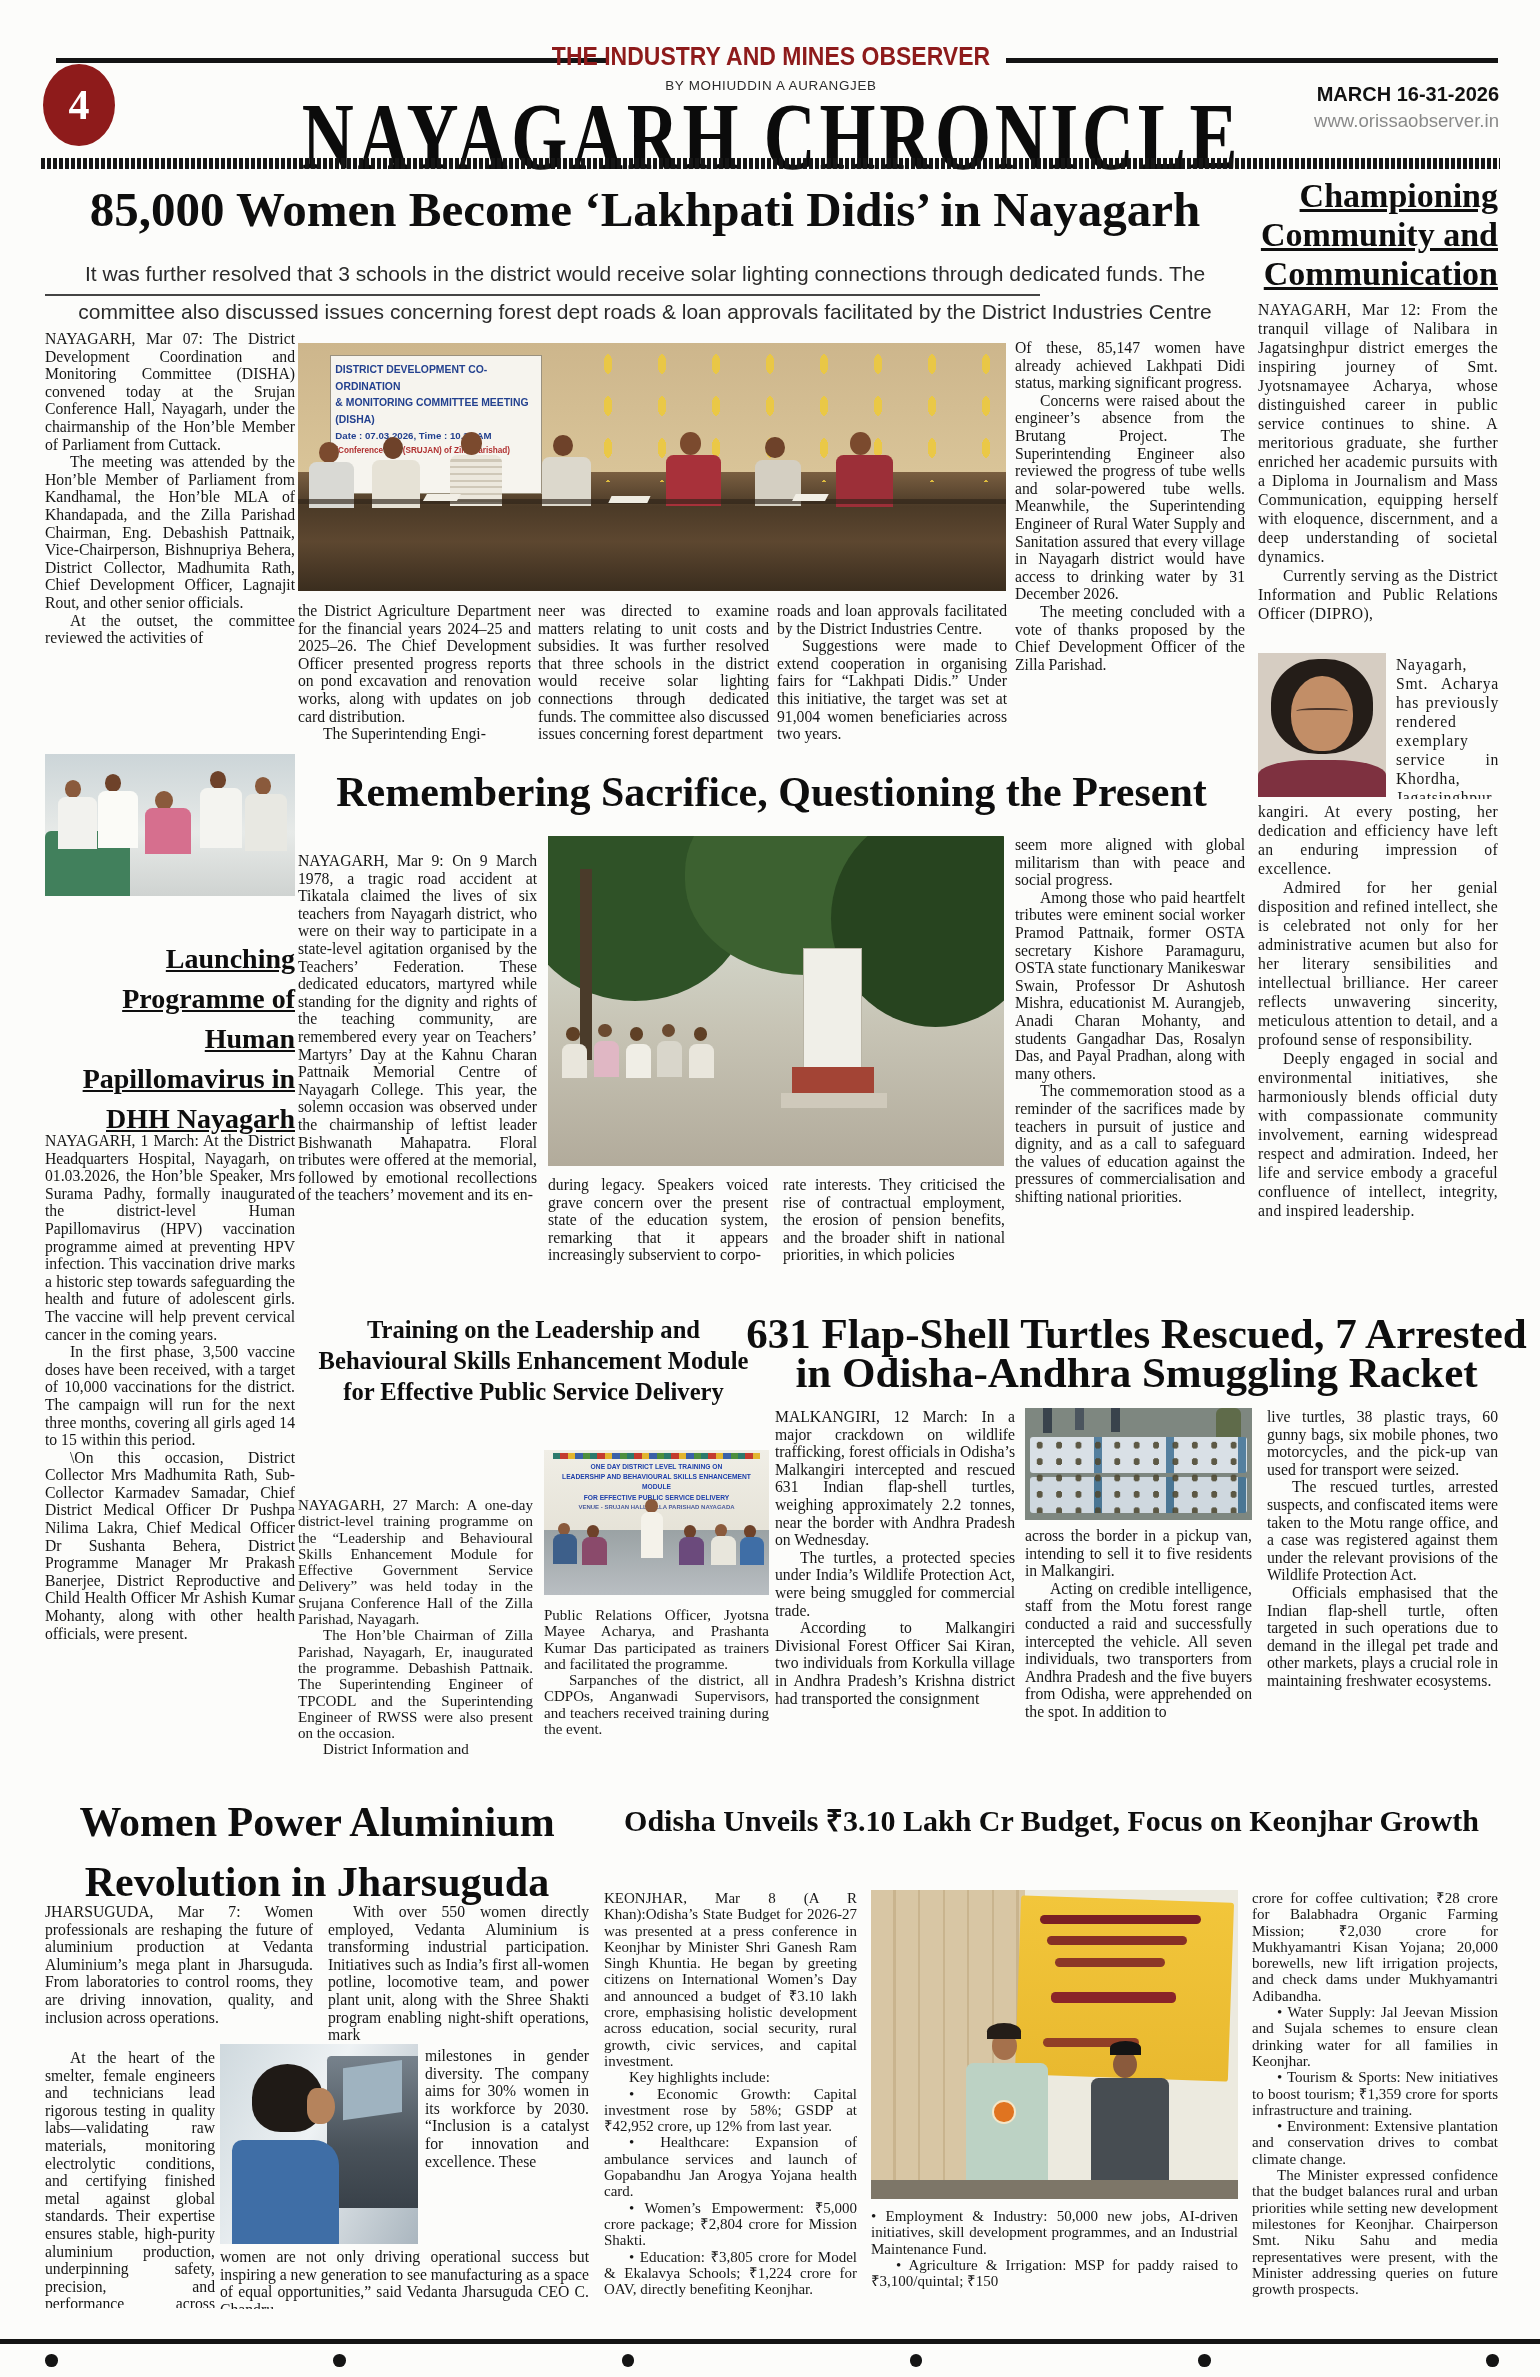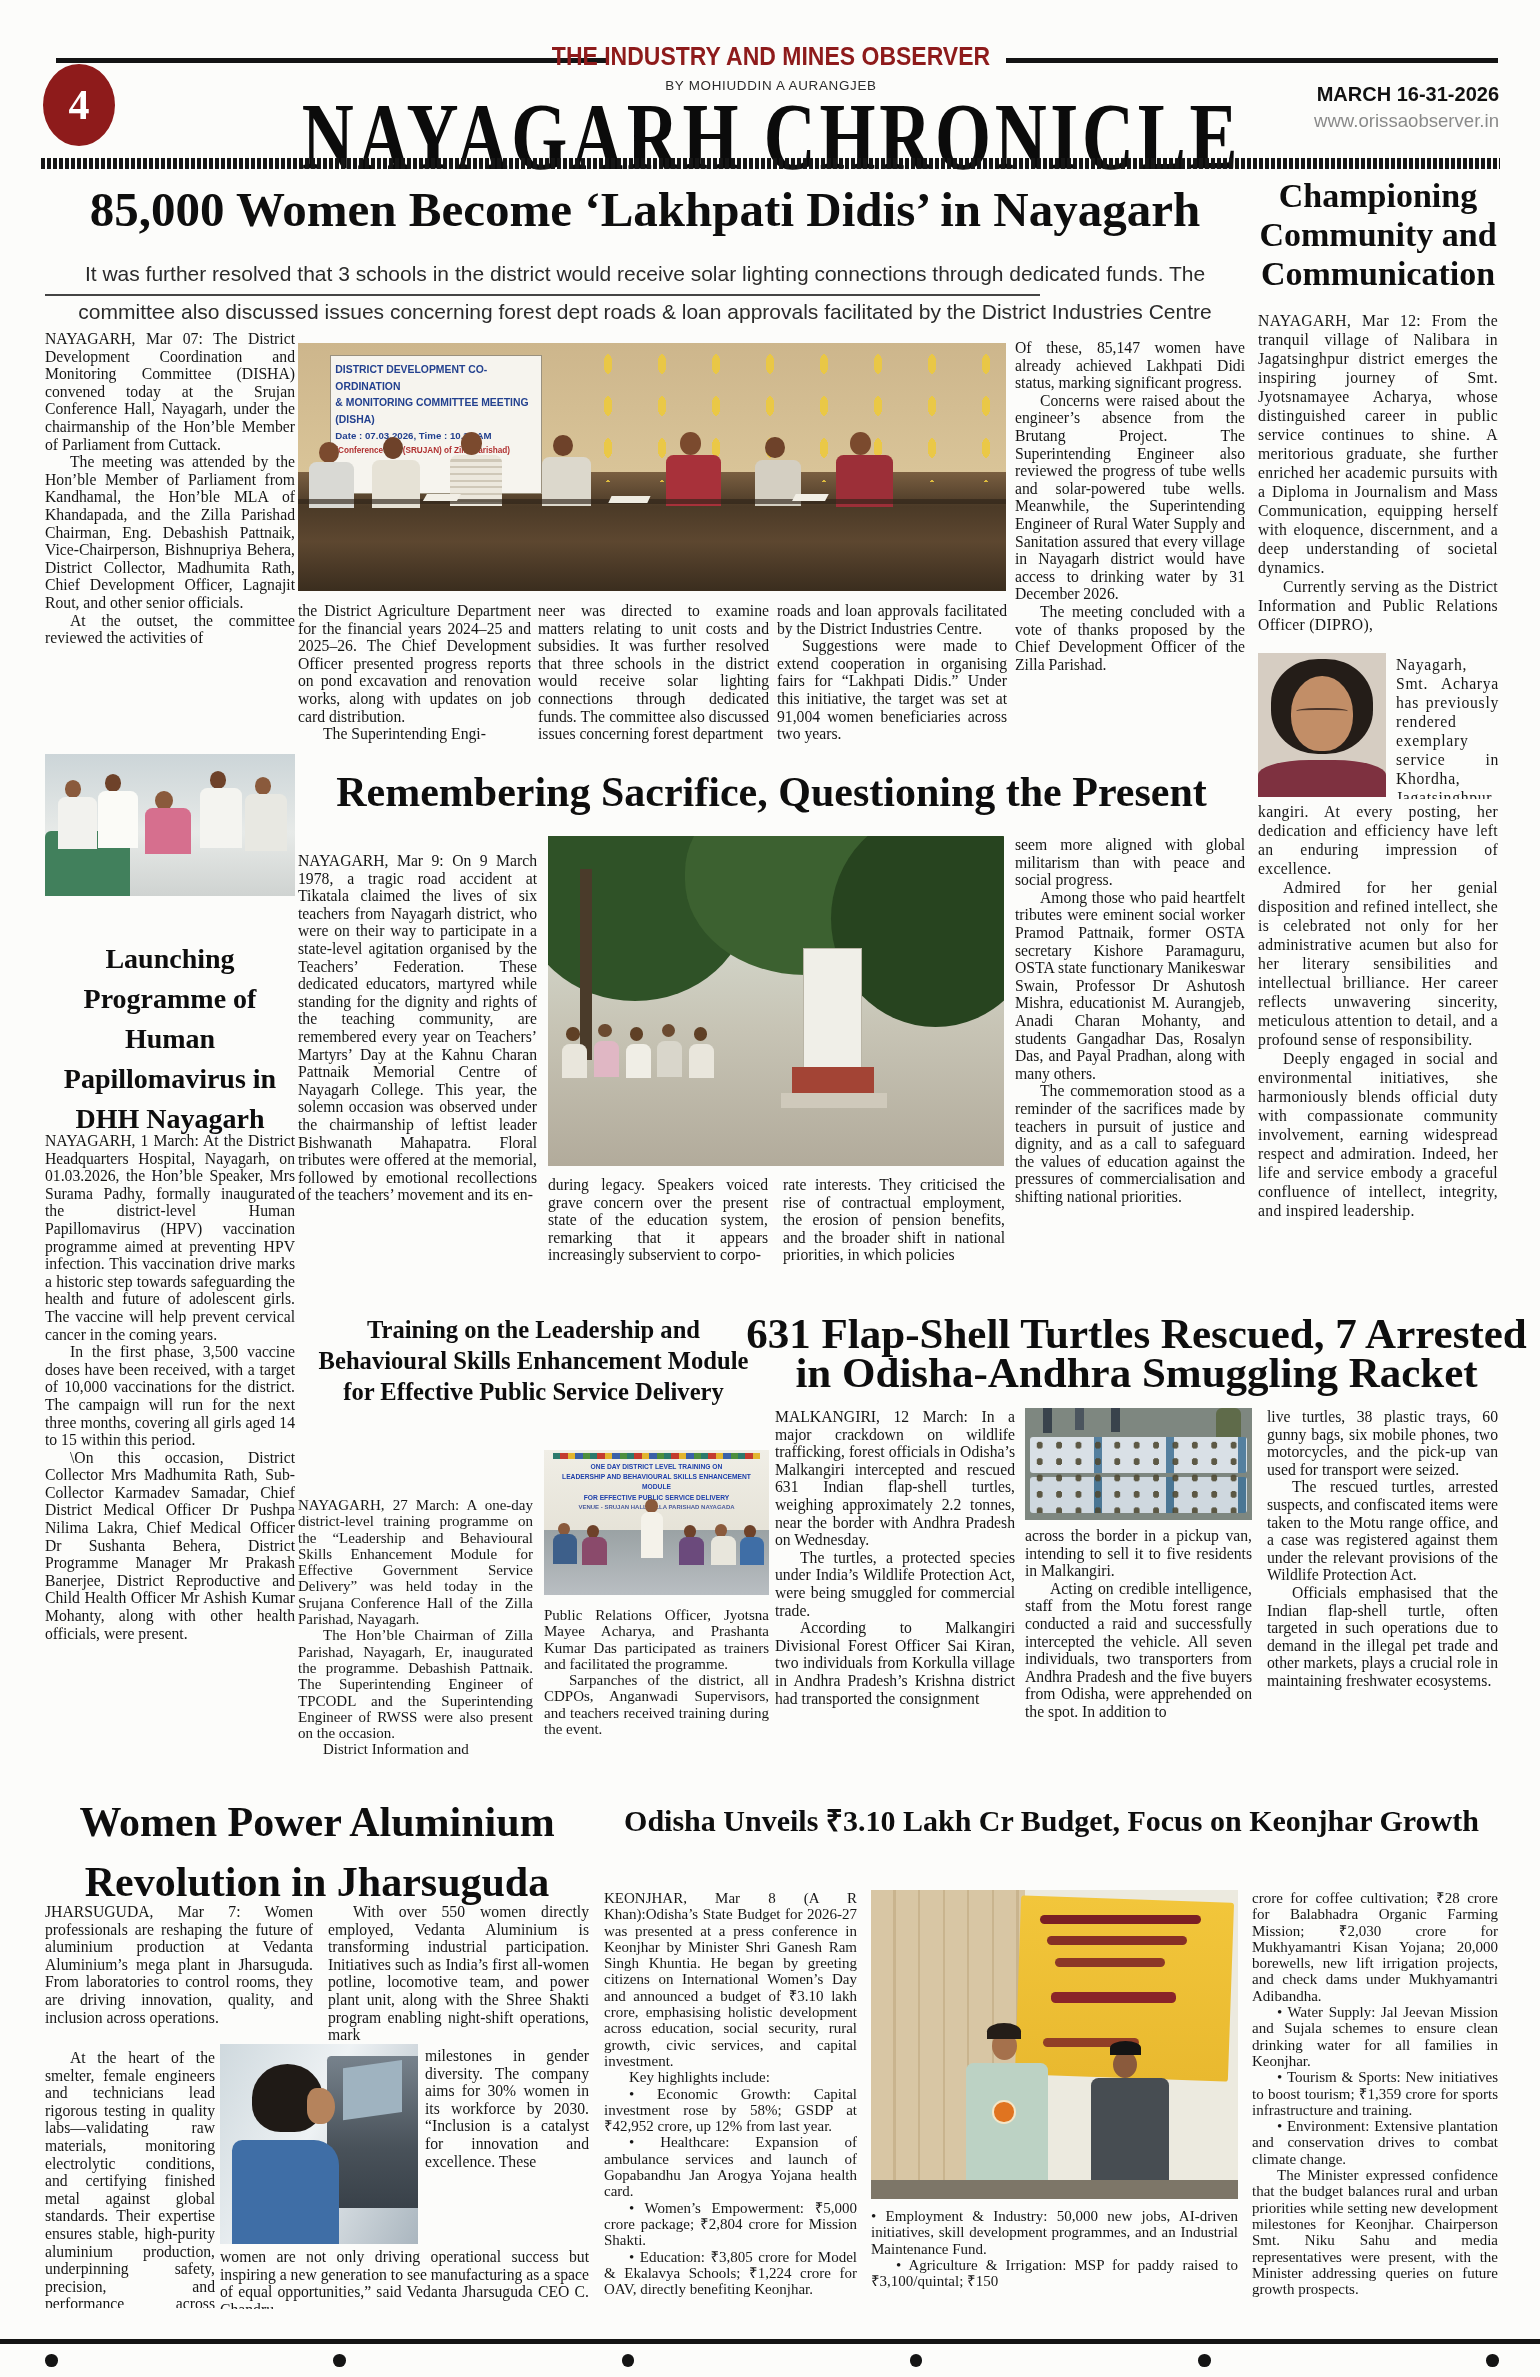--- a/index.html
+++ b/index.html
@@ -8,21 +8,21 @@
   .abs{position:absolute;}
   
   .bt{font-size:15.7px;line-height:17.6px;text-align:justify;overflow:hidden;}
   .bt2{font-size:15px;line-height:16.3px;text-align:justify;overflow:hidden;}
   .bt p,.bt2 p{margin:0;}
   .bt .ind,.bt2 .ind{text-indent:25px;}
   .prof{font-size:15.7px;line-height:19px;letter-spacing:0.3px;}
   .prof-n{letter-spacing:0.7px;}
   
   .hl{font-weight:700;color:#0e0e0e;display:flex;flex-direction:column;align-items:center;overflow:visible;}
-  .hl-left{align-items:center;}
+  .hl-left{align-items:flex-end;text-decoration:underline;}
   .hl .ln{white-space:nowrap;}
   .rule{background:#141414;}
   .dashrule{background:repeating-linear-gradient(90deg,#161616 0 3.7px,transparent 3.7px 6px);}
   
   .photo{position:absolute;overflow:hidden;background:#d8d8d4;}
   .pp{position:absolute;display:block;}
   .hd{position:absolute;display:block;border-radius:50%;background:#8a5a3c;}
   .bd{position:absolute;display:block;border-radius:7.5px 7.5px 0 0;}
   .footer-dot{width:12.7px;height:12.7px;border-radius:50%;background:#141414;display:block;}
 </style>
@@ -104,21 +104,21 @@
       <p class="ind">The meeting concluded with a vote of thanks proposed by the Chief Development Officer of the Zilla Parishad.</p>
     </div>
   </div>
 
   <div>
     <div class="abs hl hl-left" style="left:1258px;top:176px;width:240px;font-size:34px;line-height:39px;">
       <span class="ln">Championing</span>
       <span class="ln">Community and</span>
       <span class="ln">Communication</span>
     </div>
-    <div class="abs bt prof" style="left:1258px;top:300px;width:240px;height:352px;margin-top:11px;">
+    <div class="abs bt prof" style="left:1258px;top:300px;width:240px;height:352px;">
       <p>NAYAGARH, Mar 12: From the tranquil village of Nalibara in Jagatsinghpur district emerges the inspiring journey of Smt. Jyotsnamayee Acharya, whose distinguished career in public service continues to shine. A meritorious graduate, she further enriched her academic pursuits with a Diploma in Journalism and Mass Communication, equipping herself with eloquence, discernment, and a deep understanding of societal dynamics.</p>
       <p class="ind">Currently serving as the District Information and Public Relations Officer (DIPRO),</p>
     </div>
 
     <div class="photo" style="left:1258px;top:653px;width:128px;height:144px;background:#d6cdc2;">
       <span class="pp" style="left:10%;top:4%;width:80%;height:66%;background:#241d18;border-radius:46%;"></span>
       <span class="pp" style="left:26%;top:16%;width:48%;height:52%;background:#c28e67;border-radius:50% 50% 46% 46%;"></span>
       <span class="pp" style="left:30%;top:38%;width:40%;height:6px;border-top:2.2px solid #4a342a;border-radius:40%;"></span>
       <span class="pp" style="left:0;bottom:0;width:100%;height:26%;background:#7e3140;border-radius:40% 40% 0 0;"></span>
     </div>

